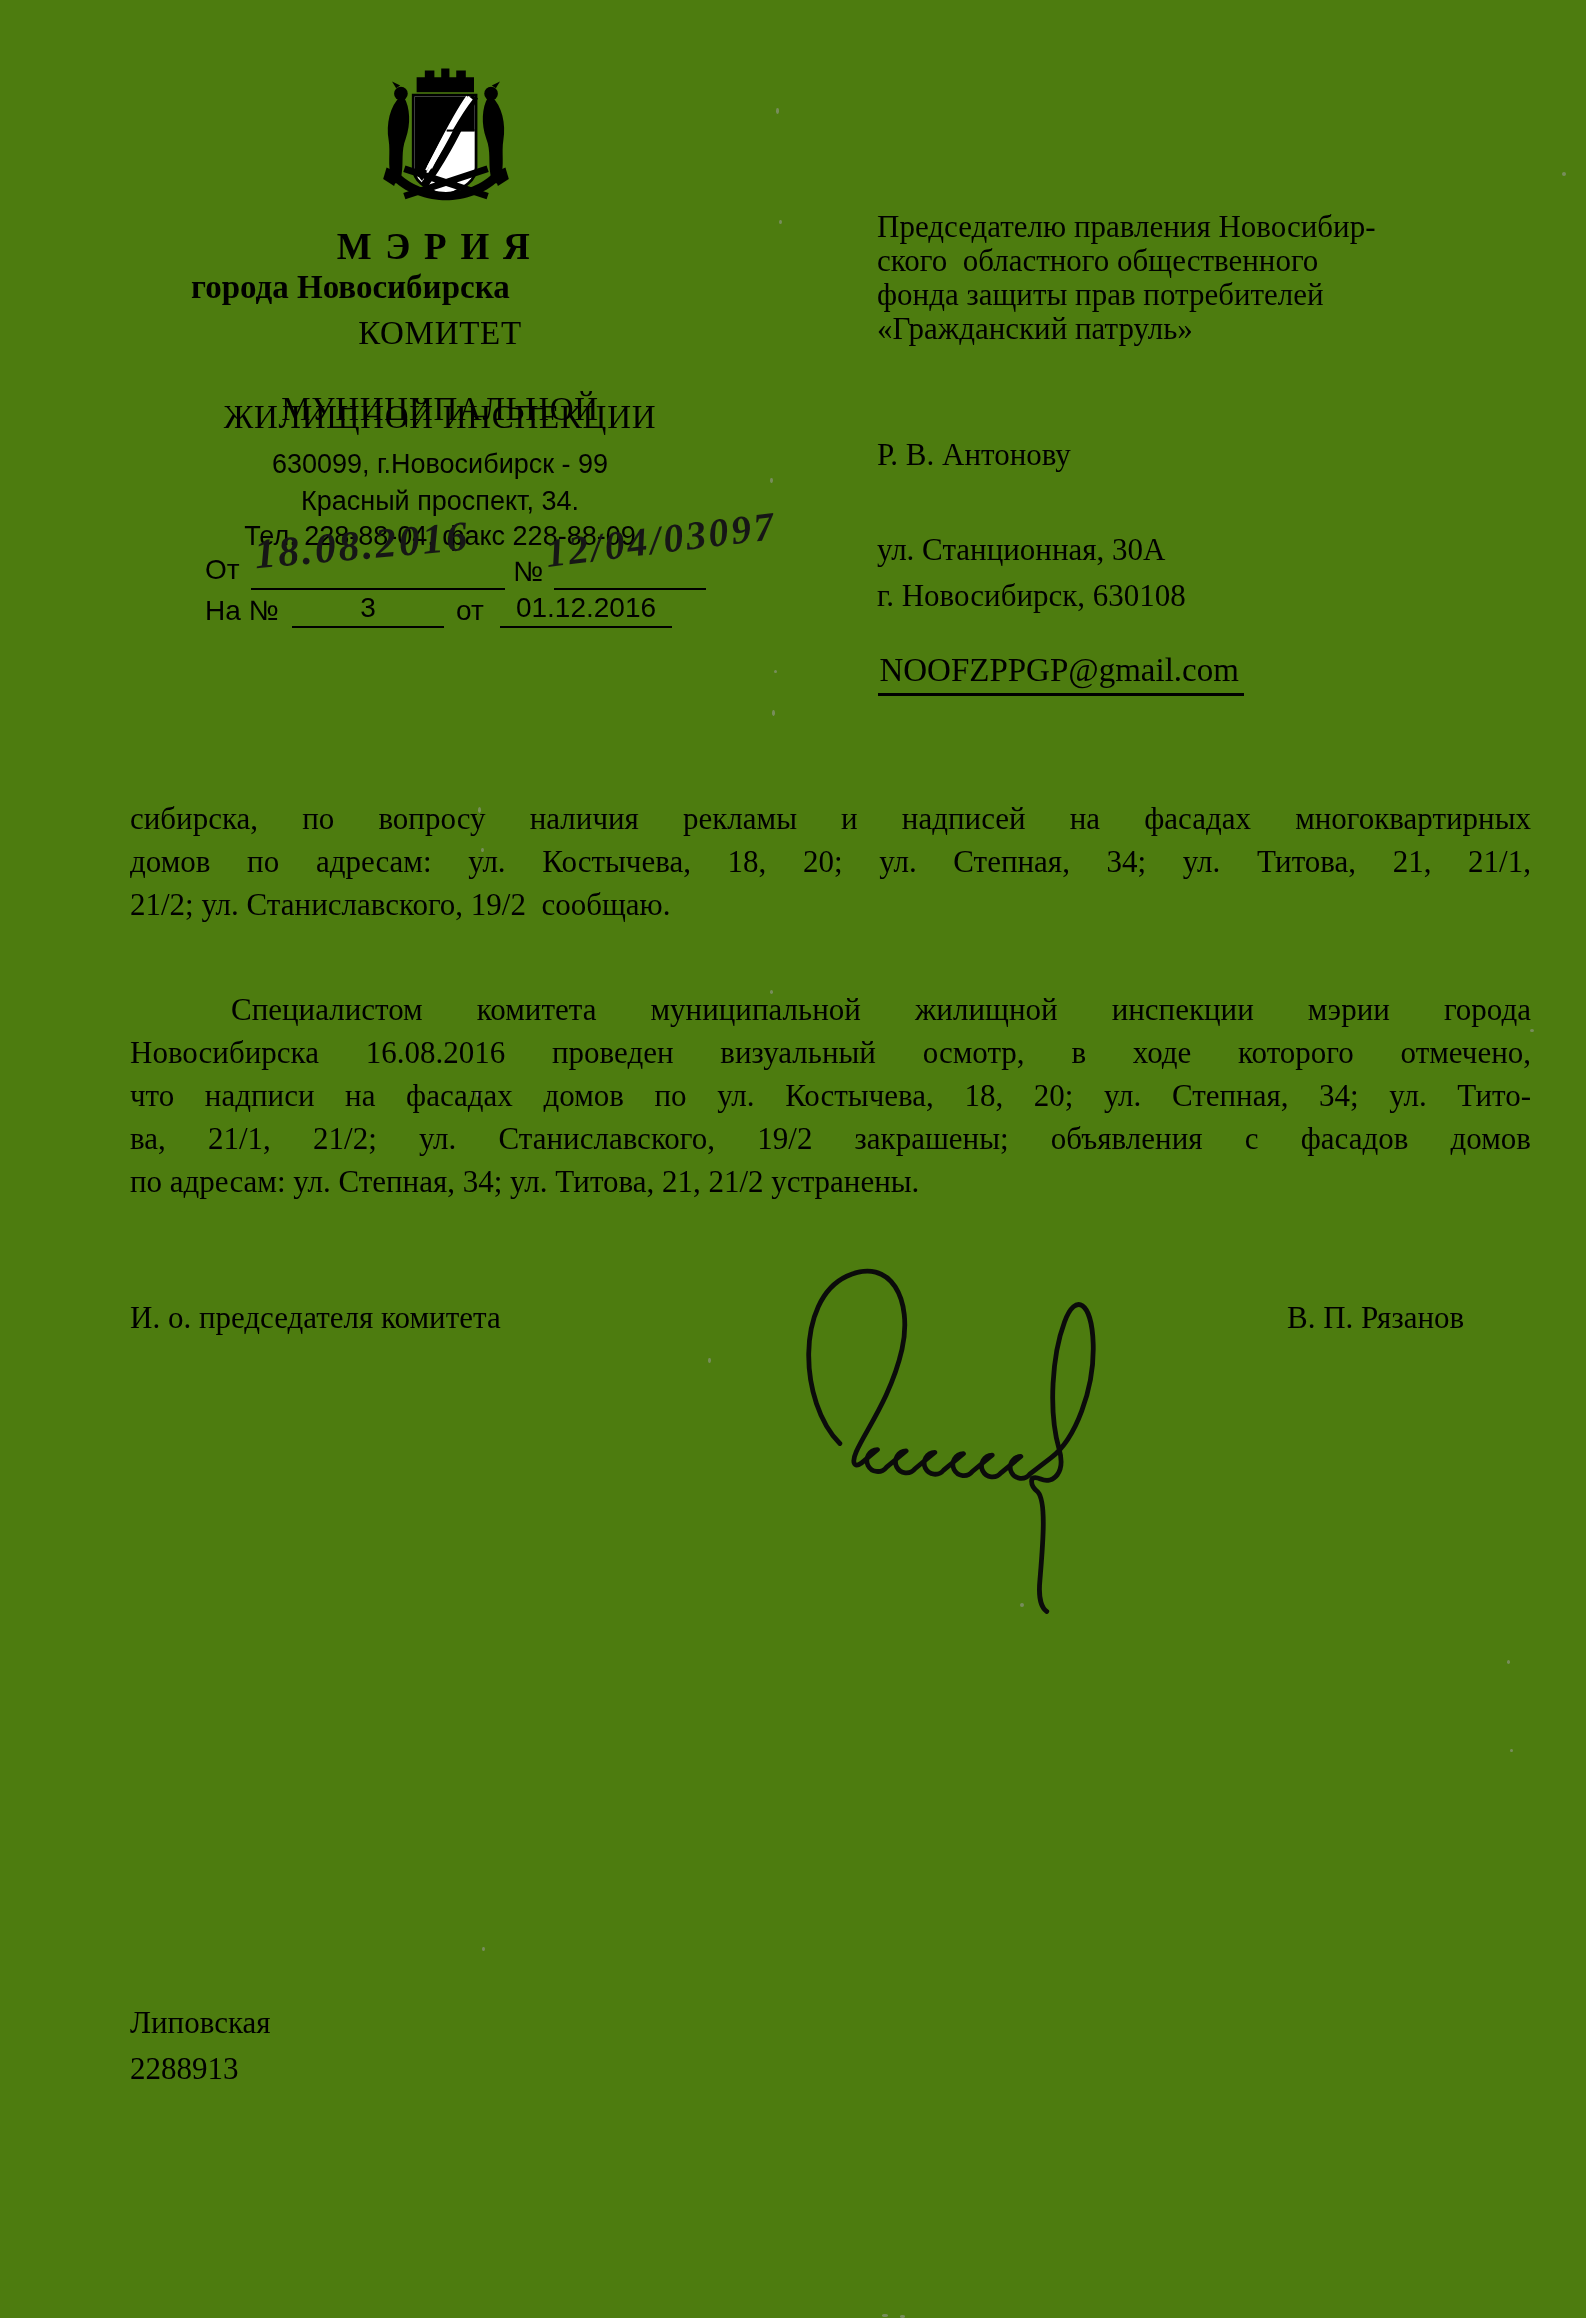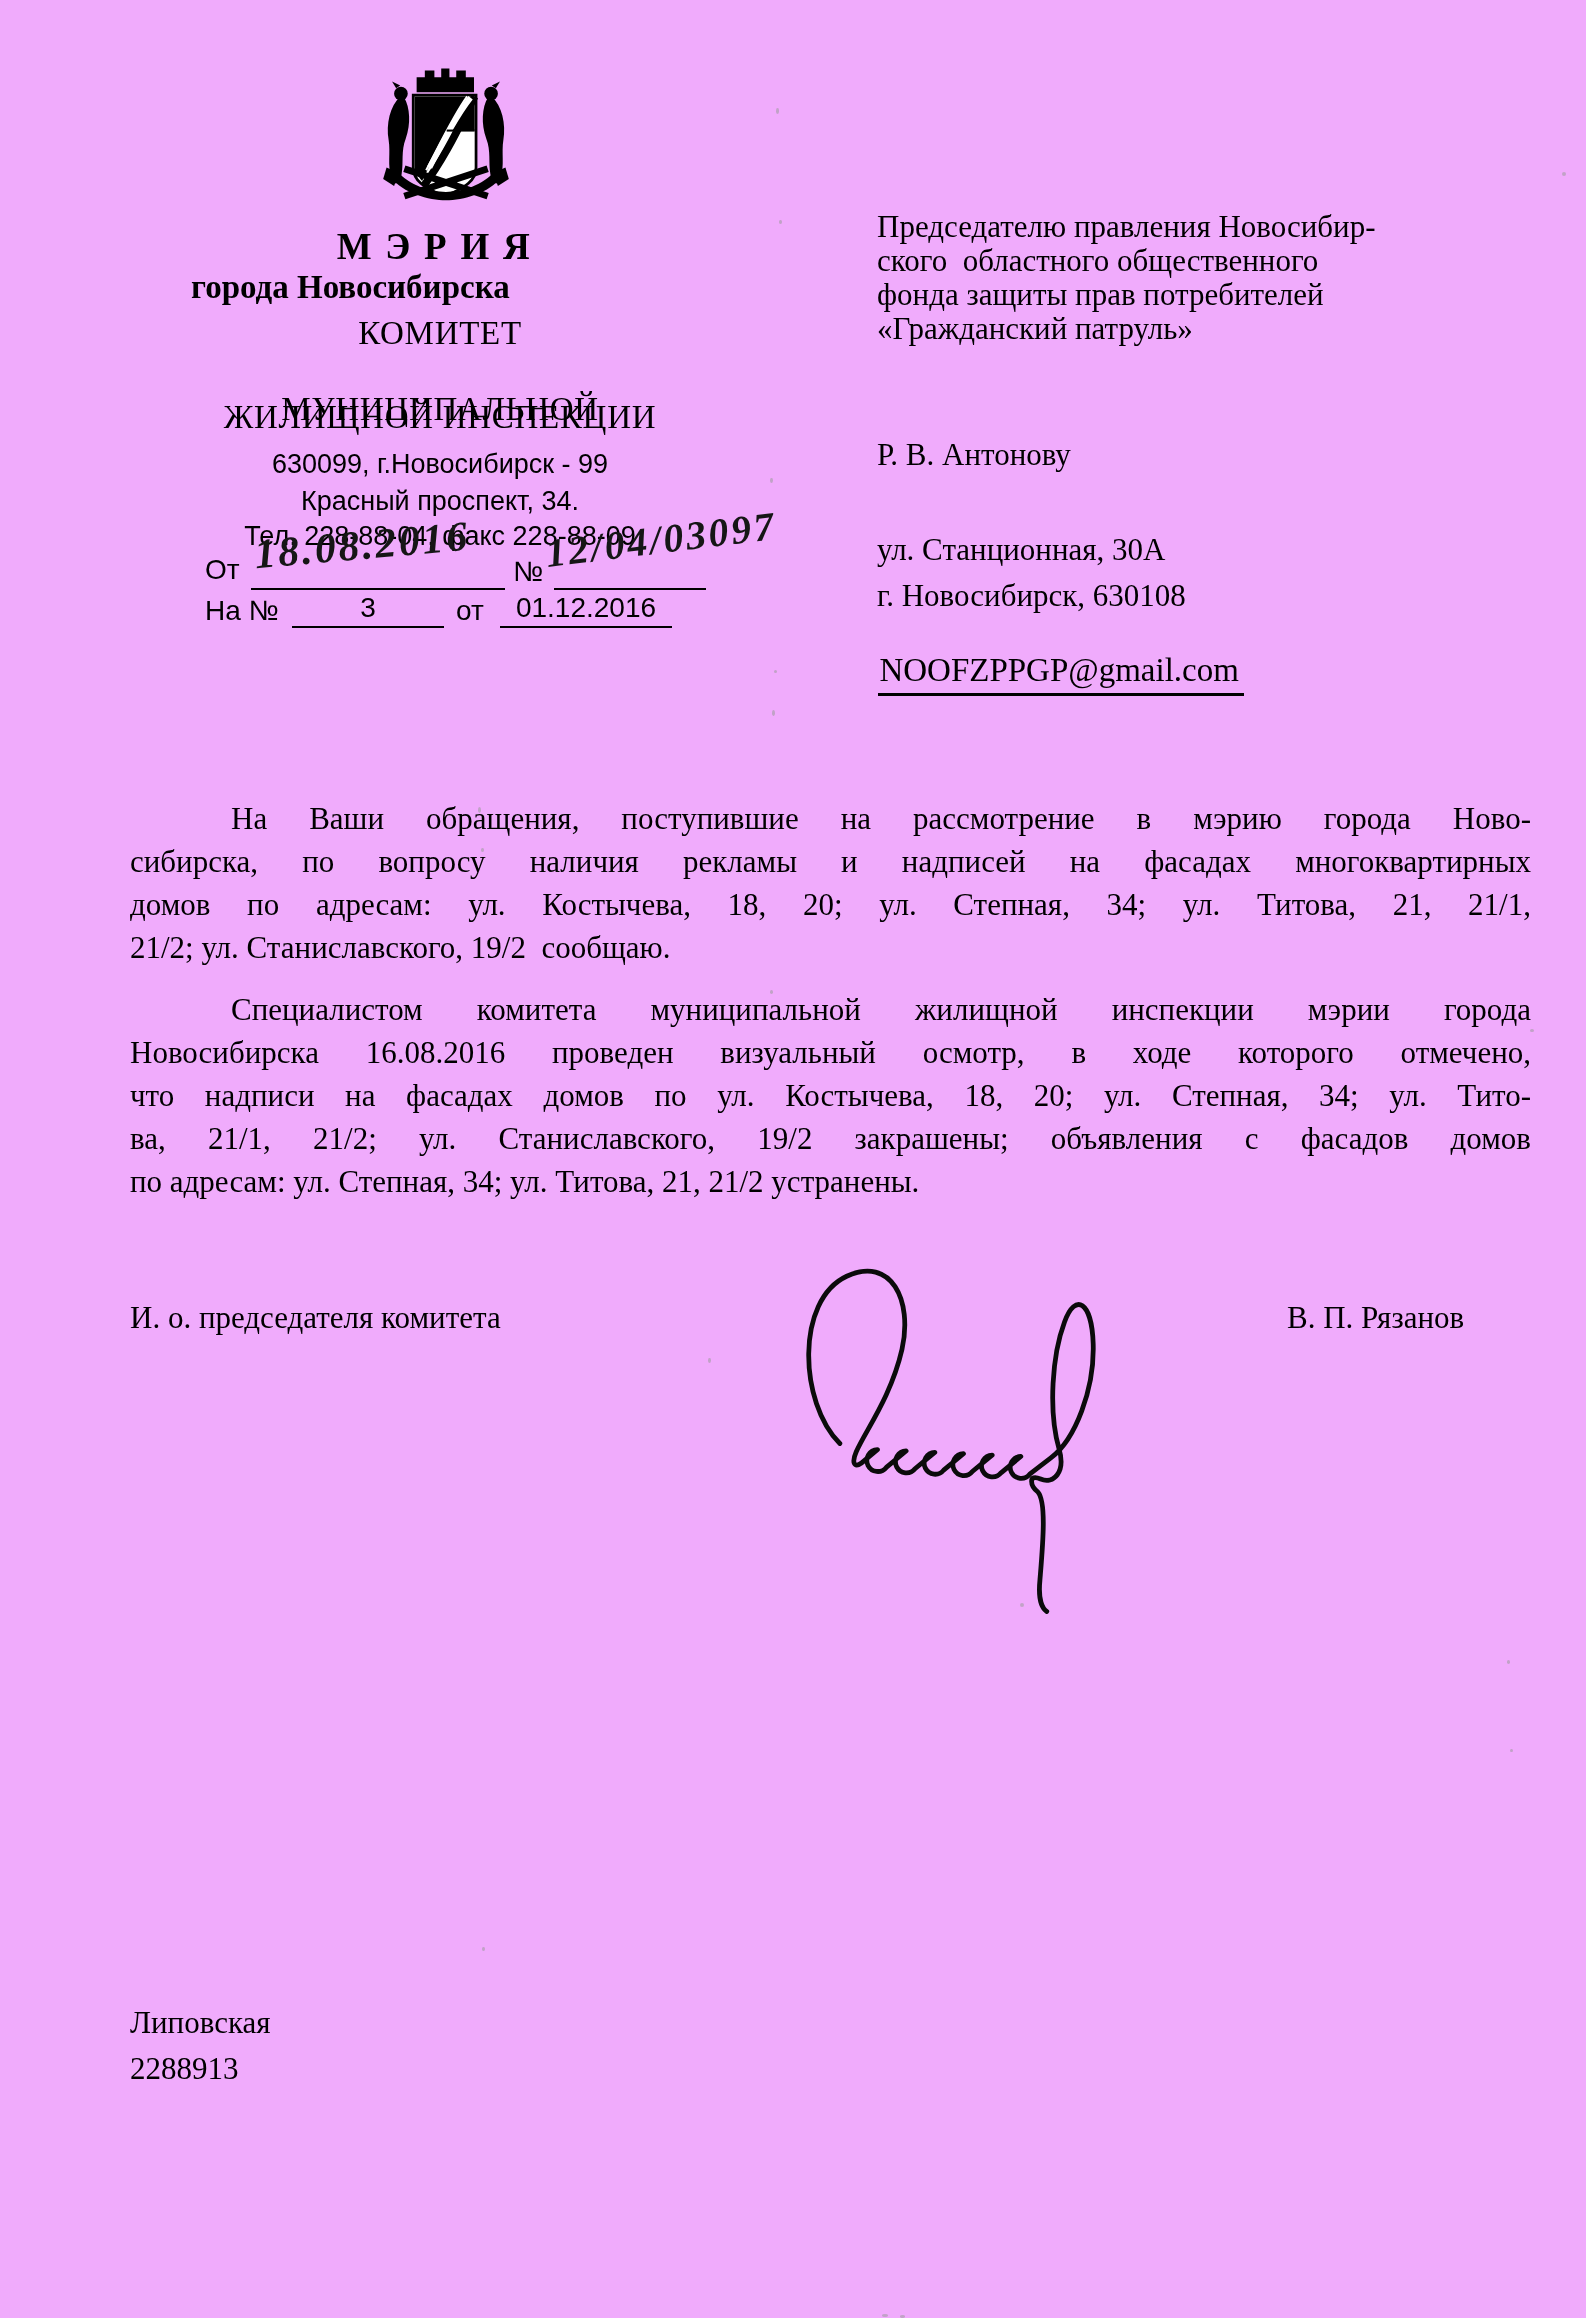--- a/index.html
+++ b/index.html
@@ -1,19 +1,19 @@
 <!DOCTYPE html>
 <html style="font-size:11px"><head>
 <meta charset="utf-8">
 <style>
   html,body{margin:0;padding:0;background:#e8e8e8;}
   .page{
     position:relative;
     width:1586px;height:2319px;
-    background:#f0abfc;
+    background:#4d7c0f;
     overflow:hidden;
     font-family:"Liberation Serif",serif;
     color:#000;
   }
   .abs{position:absolute;}
   .emblem-box{left:381px;top:65px;width:130px;height:140px;}
   .org-meria{left:191px;top:225px;width:498px;font-size:37px;font-weight:700;letter-spacing:13.7px;text-align:center;}
   .org-city{left:191px;top:269px;width:498px;font-size:33px;font-weight:700;text-align:left;}
   .org-caps{left:191px;width:498px;font-size:33px;text-align:center;letter-spacing:0.7px;}
   .addr-sans{left:191px;width:498px;font-family:"Liberation Sans",sans-serif;font-size:27px;text-align:center;}
@@ -124,21 +124,20 @@
   <div class="abs recipient-name">Р. В. Антонову</div>
 
   <div class="abs recipient-addr">
     <div>ул. Станционная, 30А</div>
     <div>г. Новосибирск, 630108</div>
   </div>
 
   <div class="abs recipient-email"><span>NOOFZPPGP@gmail.com</span></div>
 
   <div class="abs body-par p1">
-    <div class="bl bl-first">На Ваши обращения, поступившие на рассмотрение в мэрию города Ново-</div>
     <div class="bl">сибирска, по вопросу наличия рекламы и надписей на фасадах многоквартирных</div>
     <div class="bl">домов по адресам: ул. Костычева, 18, 20; ул. Степная, 34; ул. Титова, 21, 21/1,</div>
     <div class="bl-last">21/2; ул. Станиславского, 19/2  сообщаю.</div>
   </div>
 
   <div class="abs body-par p2">
     <div class="bl bl-first">Специалистом комитета муниципальной жилищной инспекции мэрии города</div>
     <div class="bl">Новосибирска 16.08.2016 проведен визуальный осмотр, в ходе которого отмечено,</div>
     <div class="bl">что надписи на фасадах домов по ул. Костычева, 18, 20; ул. Степная, 34; ул. Тито-</div>
     <div class="bl">ва, 21/1, 21/2; ул. Станиславского, 19/2 закрашены; объявления с фасадов домов</div>

